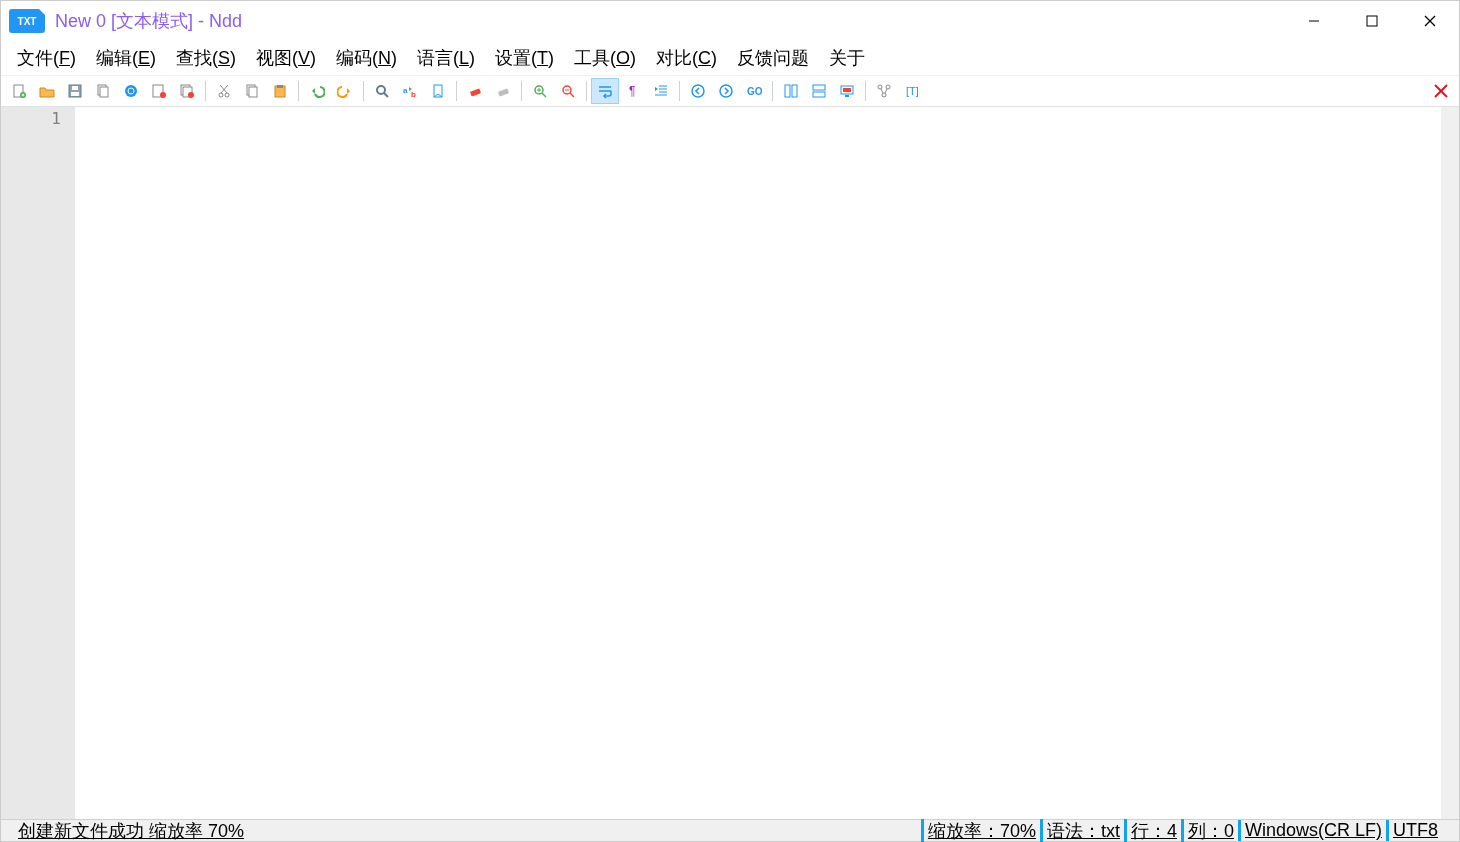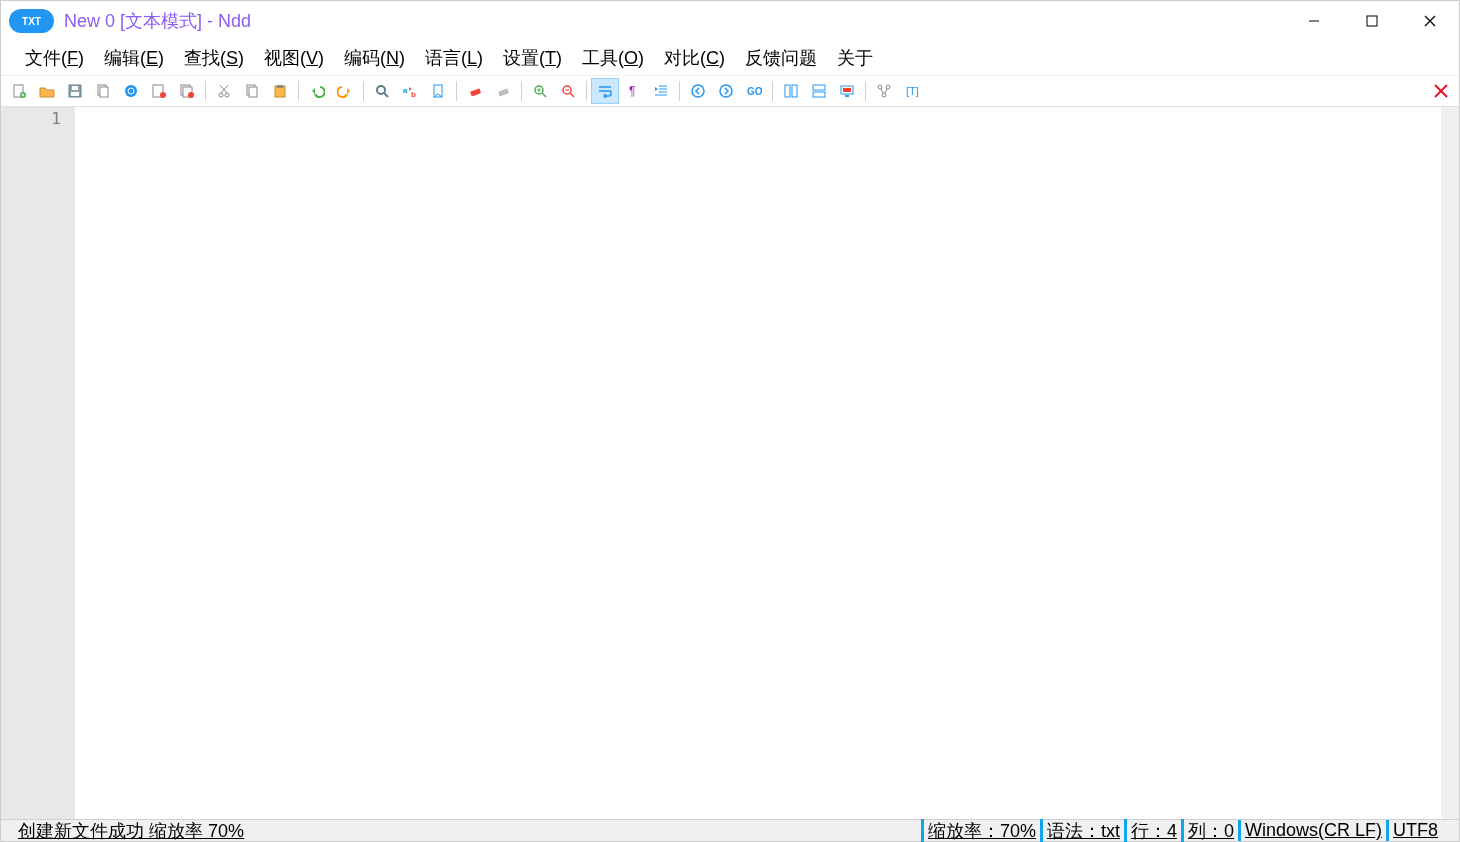--- a/index.html
+++ b/index.html
@@ -1,26 +1,26 @@
 <!DOCTYPE html>
 <html><head>
 <meta charset="utf-8">
 <style>
 * { margin:0; padding:0; box-sizing:border-box; }
 body { font-family:"Microsoft YaHei","Segoe UI",sans-serif; font-size:14px; background:#fff; overflow:hidden; }
 .window { width:1460px; height:842px; display:flex; flex-direction:column; border:1px solid #ccc; }
 
 .titlebar { height:40px; display:flex; align-items:center; padding-left:8px; background:#fff; }
-.app-icon { width:45px; height:24px; background:#2196f3; border-radius:12px; display:flex; align-items:center; justify-content:center; font-size:10px; color:#fff; font-weight:bold; position:relative; }
+.app-icon { width:36px; height:24px; background:#2196f3; border-radius:3px; display:flex; align-items:center; justify-content:center; font-size:10px; color:#fff; font-weight:bold; position:relative; }
 .app-icon::before { content:""; position:absolute; top:0; right:0; border-style:solid; border-width:0 6px 6px 0; border-color:transparent #fff transparent transparent; }
 .title-text { margin-left:10px; font-size:18px; color:#8b5cf6; }
 .win-controls { margin-left:auto; display:flex; }
 .win-btn { width:58px; height:40px; display:flex; align-items:center; justify-content:center; cursor:pointer; }
 
-.menubar { height:34px; display:flex; align-items:center; padding:0 6px; background:#fff;margin-left:8px; }
+.menubar { height:34px; display:flex; align-items:center; padding:0 6px; background:#fff; }
 .menu-item { padding:4px 10px; font-size:18px; cursor:pointer; }
 .menu-item u { text-decoration:underline; }
 
 .toolbar { height:32px; display:flex; align-items:center; padding:0 4px; background:#fff; border-top:1px solid #f0f0f0; border-bottom:1px solid #e0e0e0; }
 .tool-btn { width:28px; height:26px; display:flex; align-items:center; justify-content:center; cursor:pointer; border:1px solid transparent; }
 .tool-btn.active { background:#cce8ff; border-color:#99d1ff; }
 .tool-sep { width:1px; height:20px; background:#d0d0d0; margin:0 4px; }
 .tool-spacer { flex:1; }
 
 .tabbar { height:34px; display:flex; align-items:flex-end; background:#f0f0f0; padding-left:2px; }

